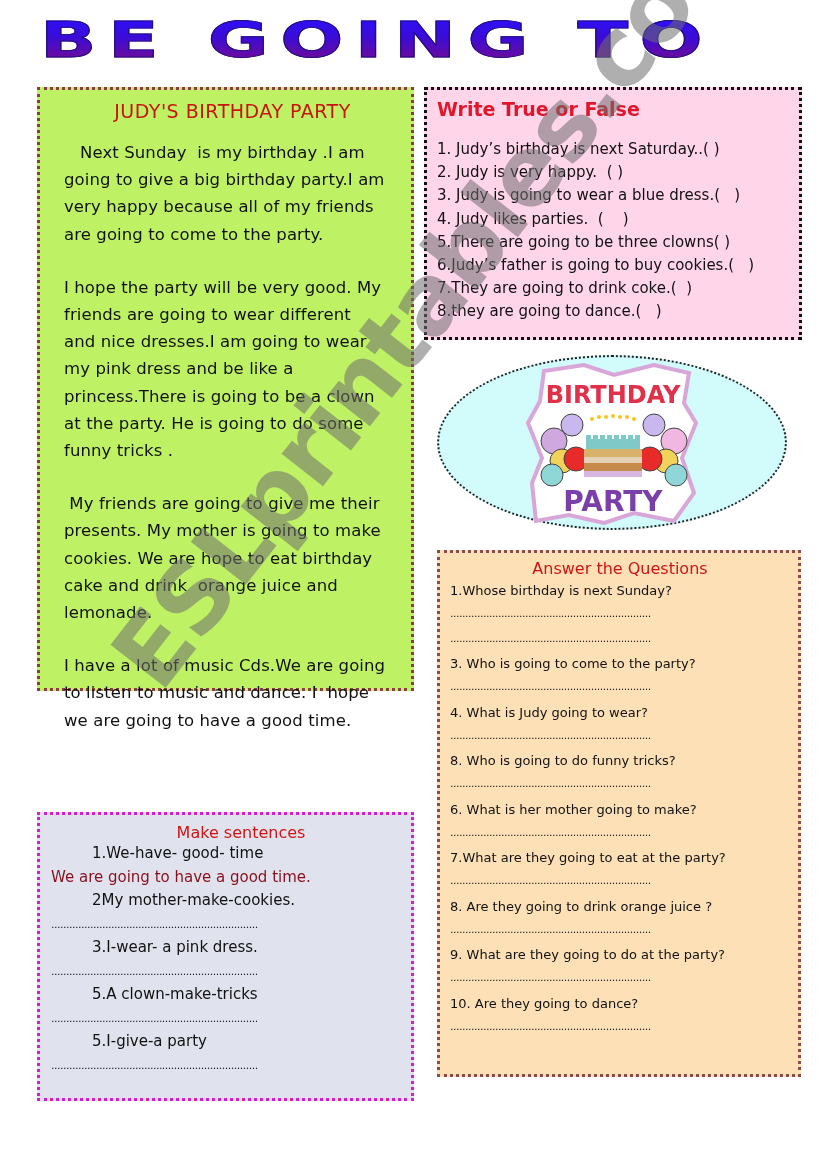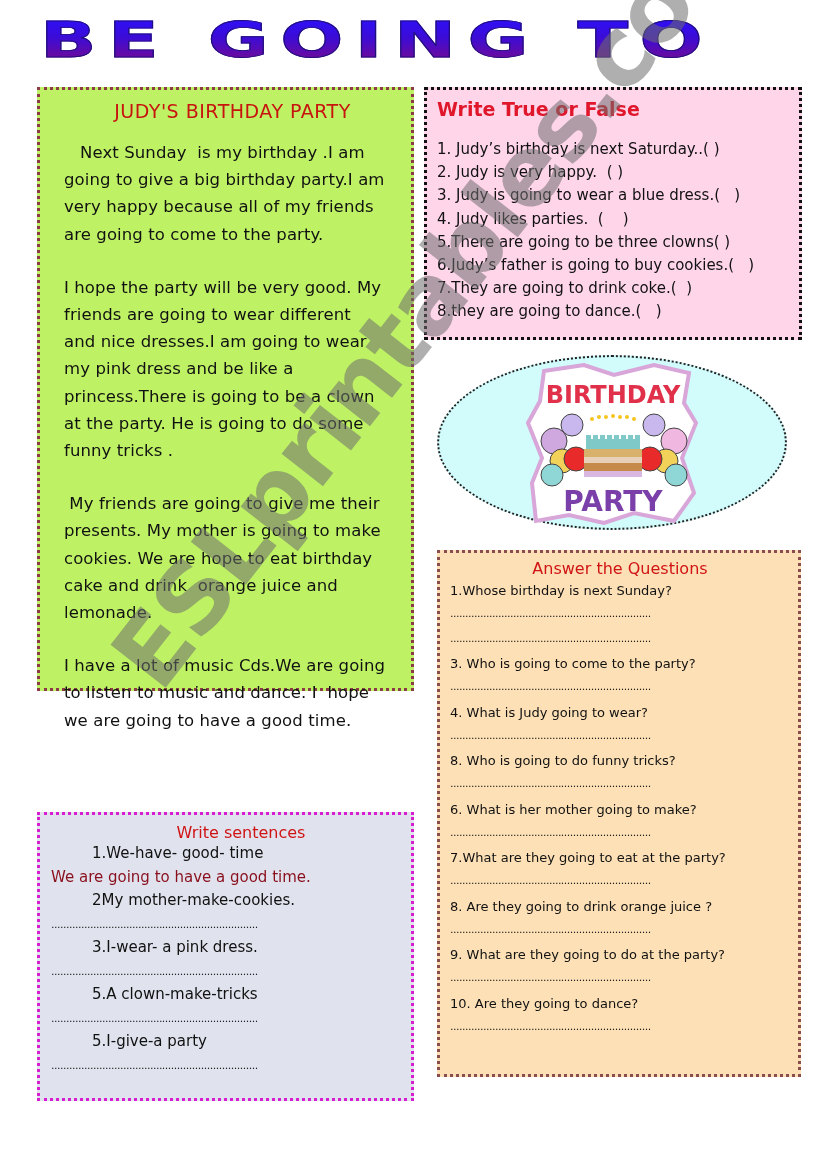--- a/index.html
+++ b/index.html
@@ -191,21 +191,21 @@
   <div class="line">...................................................................</div>
   <div class="q">8. Are they going to drink orange juice ?</div>
   <div class="line">...................................................................</div>
   <div class="q">9. What are they going to do at the party?</div>
   <div class="line">...................................................................</div>
   <div class="q">10. Are they going to dance?</div>
   <div class="line">...................................................................</div>
 </div>
 
 <div class="box ms">
-  <h2>Write sentences</h2>
+  <h2>Make sentences</h2>
   <div class="s">1.We-have- good- time</div>
   <div class="ans">We are going to have a good time.</div>
   <div class="s">2My mother-make-cookies.</div>
   <div class="line">.....................................................................</div>
   <div class="s">3.I-wear- a pink dress.</div>
   <div class="line">.....................................................................</div>
   <div class="s">5.A clown-make-tricks</div>
   <div class="line">.....................................................................</div>
   <div class="s">5.I-give-a party</div>
   <div class="line">.....................................................................</div>

